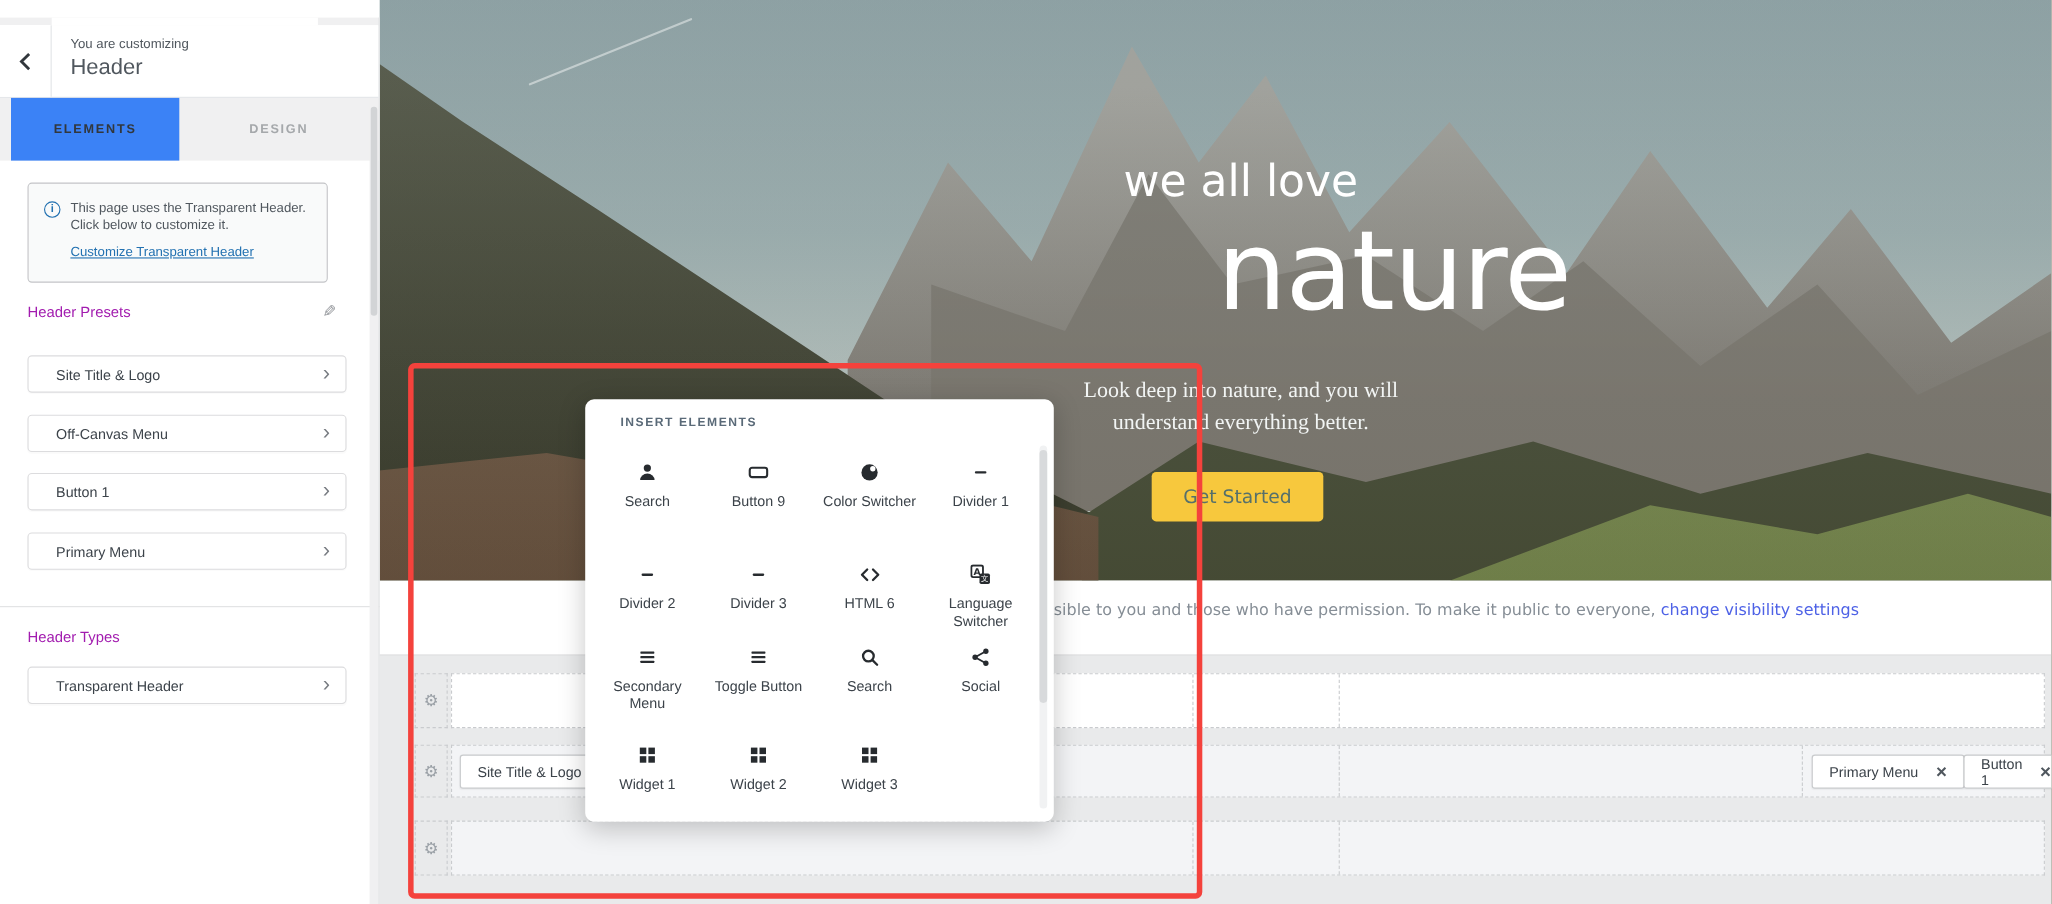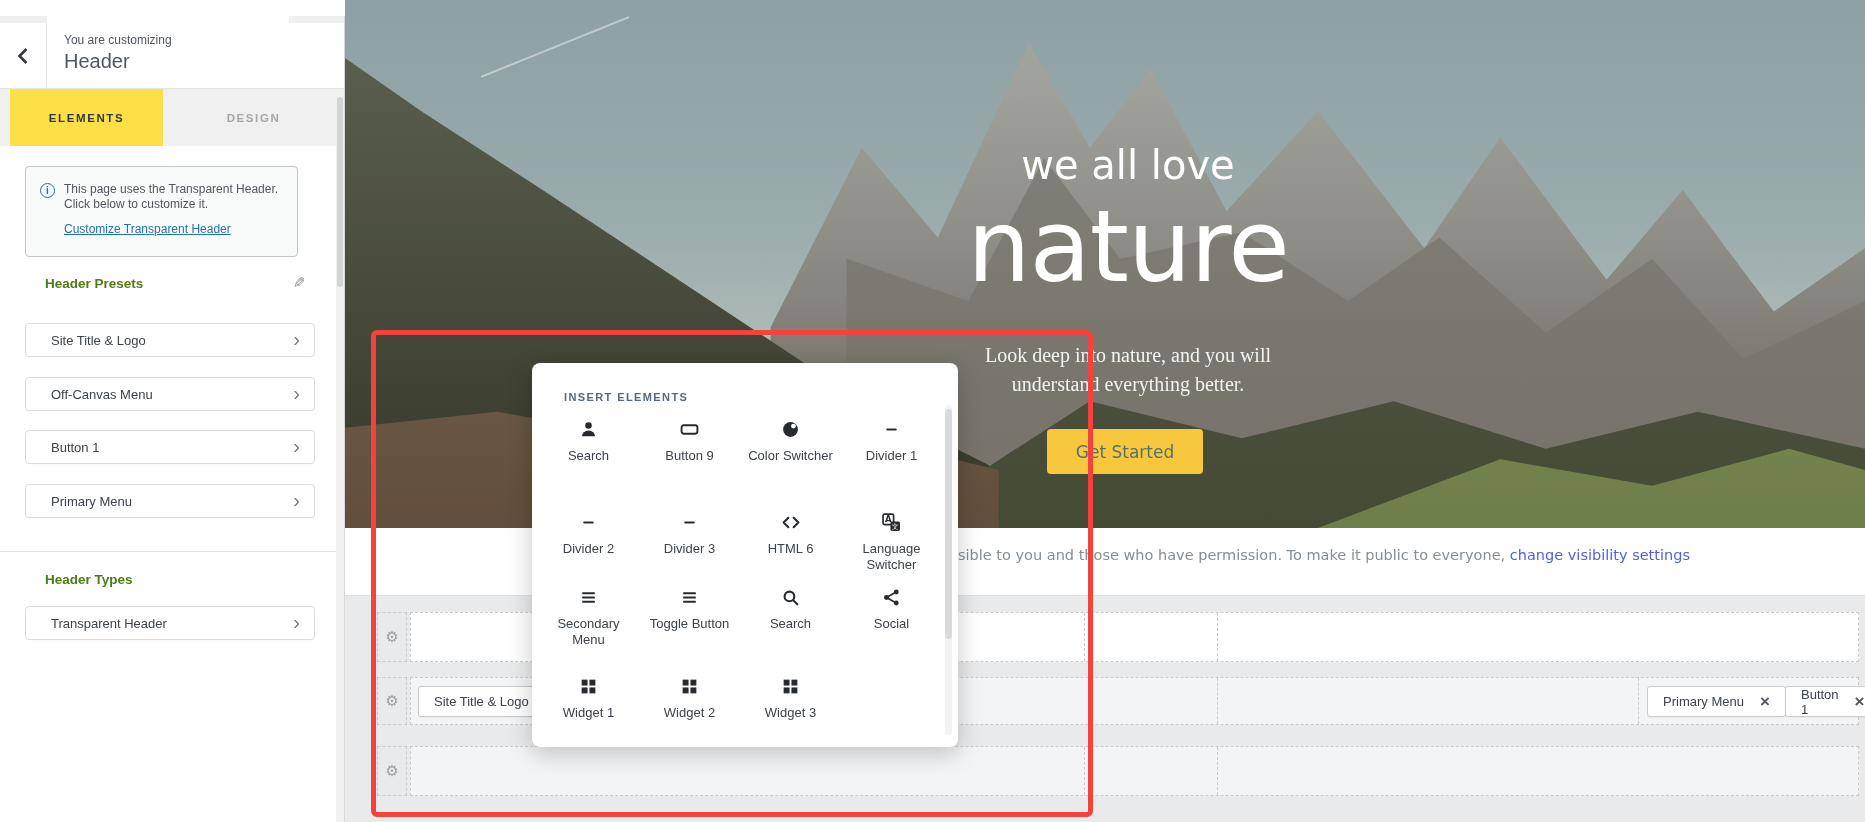--- a/index.html
+++ b/index.html
@@ -11,31 +11,31 @@
   .topstrip { position:absolute; left:0; top:0; width:100%; height:7px; background:#f0f0f1; }
   .topstrip .toptab { position:absolute; left:47px; top:0; width:242px; height:7px; background:#fff; }
   .side-head { position:absolute; left:0; top:7px; width:100%; height:66px; background:#fff; border-bottom:1px solid #e2e4e7; display:flex; }
   .back { width:47px; height:100%; background:#fff; border:none; border-right:1px solid #e2e4e7; cursor:pointer; display:flex; align-items:center; justify-content:center; }
   .head-text { padding:10px 0 0 17px; }
   .kicker { font-size:12px; color:#50575e; margin-bottom:3px; }
   .panel-title { font-size:20px; font-weight:400; color:#50575e; }
 
   .tabs { position:absolute; left:0; top:73px; width:100%; height:57px; background:#f0f0f1; display:flex; }
   .tab { height:100%; display:flex; align-items:center; justify-content:center; font-size:11.5px; font-weight:700; letter-spacing:1.6px; color:#a5a8ab; cursor:pointer; }
-  .tab.active { margin-left:10px; width:153px; background:#fde047; color:#32373c; }
+  .tab.active { margin-left:10px; width:153px; background:#3b82f6; color:#32373c; }
   .tab.inactive { flex:1; }
 
   .notice-box { position:absolute; left:25px; top:150px; width:273px; height:91px; background:#f9fafa; border:1px solid #c3c4c7; border-radius:4px; padding:15px 14px 0 14px; }
   .notice-row { display:flex; gap:9px; }
   .info-icon { flex:0 0 auto; width:15px; height:15px; border:1.5px solid #2271b1; border-radius:50%; color:#2271b1; font-size:10px; font-weight:700; display:flex; align-items:center; justify-content:center; margin-top:1px; font-style:normal; }
   .notice-text { font-size:12px; line-height:15px; color:#50575e; width:225px; }
   .notice-link { display:inline-block; margin:10px 0 0 24px; font-size:12px; color:#2271b1; text-decoration:underline; cursor:pointer; }
 
   .section-head { position:absolute; left:25px; width:281px; display:flex; align-items:center; justify-content:space-between; }
-  .section-head h2 { font-size:13.5px; font-weight:700; color:#4d7c0f;margin-left:20px; }
+  .section-head h2 { font-size:13.5px; font-weight:400; color:#a21caf; }
   .pencil { color:#8c8f94; font-size:15px; cursor:pointer; transform:scaleX(-1); display:inline-block; }
 
   .card { position:absolute; left:25px; width:290px; height:34px; background:#fff; border:1px solid #dcdcde; border-radius:4px; display:flex; align-items:center; justify-content:space-between; padding:0 14px 0 25px; font-size:13px; color:#3c434a; cursor:pointer; box-shadow:0 1px 1px rgba(0,0,0,.02); }
   .card .chev { color:#787c82; font-size:20px; line-height:1; margin-top:-2px; }
 
   .side-divider { position:absolute; left:0; top:535px; width:345px; border:none; border-top:1px solid #e0e1e3; }
   .side-scrollbar { position:absolute; right:0; top:73px; width:8px; height:749px; background:#f0f0f1; }
   .side-scrollbar .thumb { position:absolute; left:1px; top:8px; width:6px; height:190px; background:#d2d4d6; border-radius:3px; }
 
   
@@ -53,21 +53,21 @@
   .forest-band { inset:0; background:#3e4129;
     clip-path:polygon(42% 89%,49% 76%,59% 83%,69% 76%,79% 85%,89% 78%,100% 85%,100% 100%,42% 100%); }
   .meadow { inset:0; background:linear-gradient(180deg,#8a9751 0%,#6d7c40 100%);
     clip-path:polygon(64% 100%,76% 87%,86% 92%,95% 85%,100% 89%,100% 100%); }
   .scree { inset:0; background:linear-gradient(180deg,#7a5a40 0%,#5f4531 100%);
     clip-path:polygon(0 81%,10% 78%,20% 83%,30% 80%,43% 89%,43% 100%,0 100%); }
   .haze { inset:0; background:linear-gradient(180deg,rgba(138,158,158,.30),rgba(120,140,134,.12)); }
 
   .hero-content { position:absolute; left:0; top:0; width:100%; text-align:center; color:#fff; }
   .hero-line1 { position:absolute; left:633px; top:142px; width:300px; font-size:40px; font-weight:400; font-family:"DejaVu Sans", sans-serif; }
-  .hero-line2 { position:absolute; left:483px; top:188px; width:600px; font-size:100px; font-weight:400; letter-spacing:-1px; font-family:"DejaVu Sans", sans-serif; }
+  .hero-line2 { position:absolute; left:483px; top:188px; width:600px; font-size:100px; font-weight:400; letter-spacing:-1px; font-family:"DejaVu Sans", sans-serif;text-align:right; }
   .hero-sub { position:absolute; left:633px; top:341px; width:300px; font-size:20px; line-height:29px; font-weight:500; color:#f2f5f4; font-family:Liberation Serif, serif; }
   .cta { position:absolute; left:702px; top:429px; width:156px; height:45px; background:#f7c83d; border:none; border-radius:4px; font-size:17px; color:#56706b; font-family:"DejaVu Sans", sans-serif; cursor:pointer; }
 
   
   .page-white { position:absolute; left:0; top:528px; width:1520px; height:67px; background:#fff; }
   .visibility-notice { position:absolute; left:613px; top:547px; font-size:14.5px; color:#868e96; font-family:"DejaVu Sans", sans-serif; white-space:nowrap; }
   .visibility-notice a { color:#4e62e6; text-decoration:none; cursor:pointer; }
 
   
   .builder { position:absolute; left:0; top:595px; width:1520px; height:227px; background:#e9eaeb; border-top:1px solid #dfe0e2; }
@@ -81,21 +81,21 @@
   .vsep { position:absolute; top:0; bottom:0; width:0; border-left:1px dashed #c9cbce; }
 
   .chip { position:absolute; height:31px; background:#fff; border:1px solid #c8cacc; border-radius:3px; display:flex; align-items:center; padding:0 15px; font-size:13px; color:#3c434a; cursor:pointer; box-shadow:0 1px 1px rgba(0,0,0,.04); }
   .chip .x { margin-left:16px; color:#50575e; font-size:17px; font-weight:700; line-height:1; cursor:pointer; }
 
   
   .redbox { position:absolute; left:371px; top:330px; width:722px; height:487px; border:5px solid #f4423c; border-radius:6px; z-index:30; pointer-events:none; }
 
   
   .popup { position:absolute; left:532px; top:363px; width:426px; height:384px; background:#fff; border-radius:8px; box-shadow:0 6px 24px rgba(0,0,0,.22); z-index:40; }
-  .popup-title { position:absolute; left:32px; top:28px; font-size:11px; font-weight:700; letter-spacing:1.4px; color:#5a6a78; }
+  .popup-title { position:absolute; left:32px; top:15px; font-size:11px; font-weight:700; letter-spacing:1.4px; color:#5a6a78; }
   .popup-grid { position:absolute; left:6px; top:44px; width:406px; display:grid; grid-template-columns:repeat(4,101px); grid-template-rows:93px 75px 89px 74px; }
   .cell { background:none; border:none; display:flex; flex-direction:column; align-items:center; padding-top:10px; cursor:pointer; font-family:inherit; }
   .cell .ic { height:24px; display:flex; align-items:center; justify-content:center; color:#272b2f; }
   .cell .ic svg { display:block; }
   .cell .lbl { margin-top:7px; font-size:13px; line-height:16px; color:#3c434a; text-align:center; width:92px; }
   .popup-scrollbar { position:absolute; right:6px; top:42px; width:7px; height:330px; background:#f1f2f3; border-radius:4px; }
   .popup-scrollbar .thumb { position:absolute; left:0; top:4px; width:7px; height:230px; background:#d8dadc; border-radius:4px; }
 </style>
 </head>
 <body>

